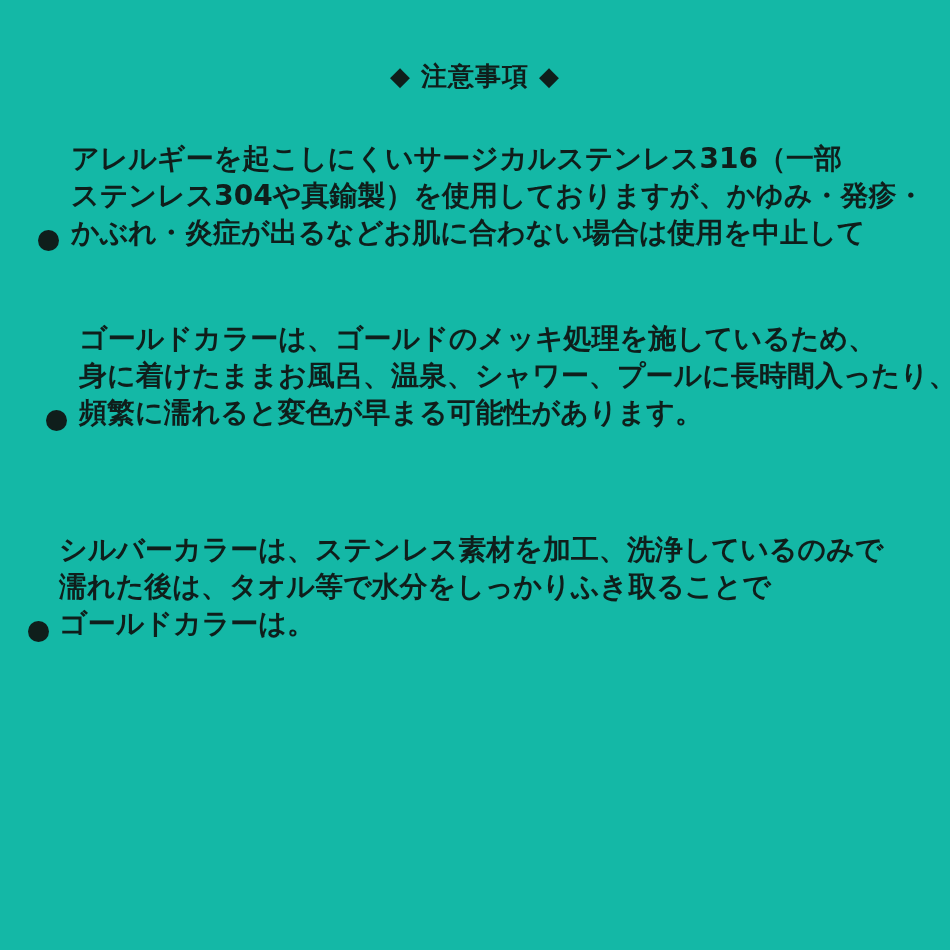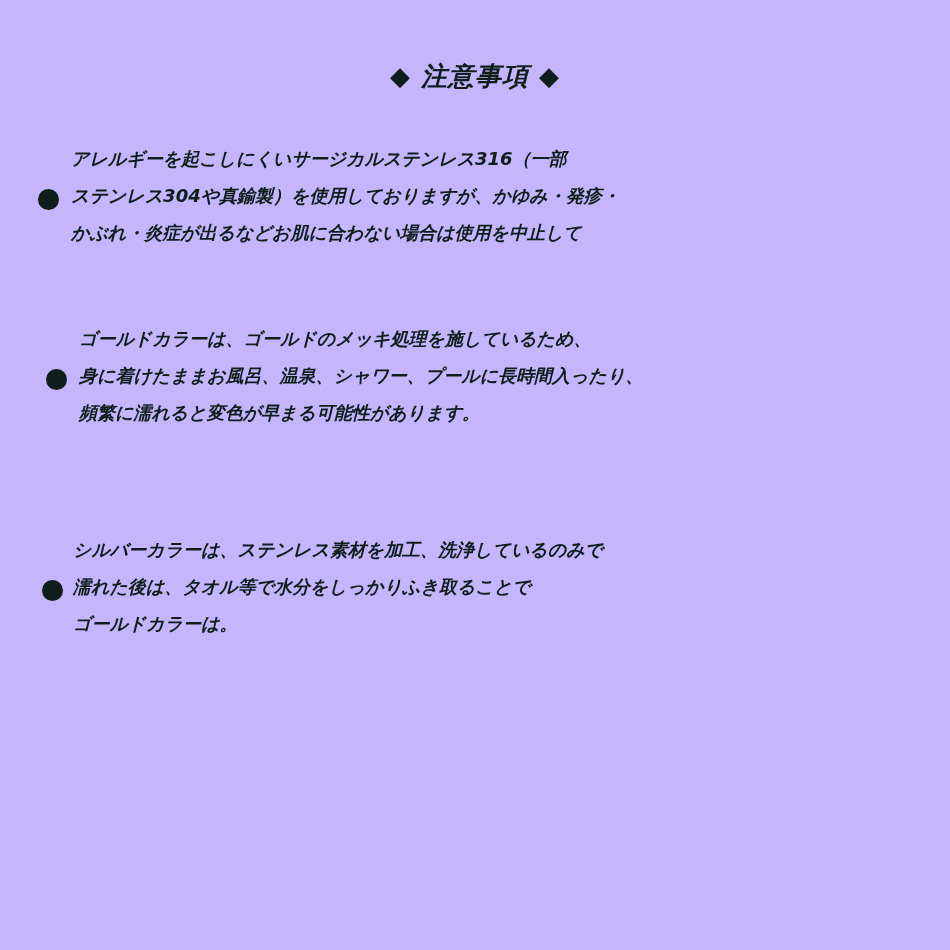--- a/index.html
+++ b/index.html
@@ -4,60 +4,59 @@
 <style>
   html, body {
     margin: 0;
     padding: 0;
     background: #ffffff;
   }
   .page {
     position: relative;
     width: 950px;
     height: 950px;
-    background: #c4b5fd;
+    background: #14b8a6;
     overflow: hidden;
     font-family: "DejaVu Sans", "Liberation Sans", sans-serif;
     font-weight: bold;
     color: #0f1e1b;
-    font-style: italic;
   }
   .title {
     position: absolute;
     top: 58px;
     left: 0;
     width: 100%;
     text-align: center;
     font-size: 26px;
     line-height: 37px;
     letter-spacing: 1px;
     white-space: nowrap;
   }
   .note {
     position: absolute;
     display: flex;
-    align-items: center;
+    align-items: flex-end;
     gap: 12px;
-    font-size: 18px;
+    font-size: 28px;
     line-height: 37px;
   }
   .bullet {
     flex: 0 0 auto;
     width: 21px;
     height: 21px;
     border-radius: 50%;
     background: #0f1e1b;
     margin-top: 8px;
   }
   .lines div {
     white-space: nowrap;
   }
   .note-1 { top: 140px; left: 38px; }
   .note-2 { top: 320px; left: 46px; }
-  .note-3 { top: 531px; left: 42px; gap: 10px; }
+  .note-3 { top: 531px; left: 28px; gap: 10px; }
 </style>
 </head>
 <body>
 
 <div class="page">
 
   <div class="title">◆ 注意事項 ◆</div>
 
   <div class="note note-1">
     <span class="bullet"></span>

